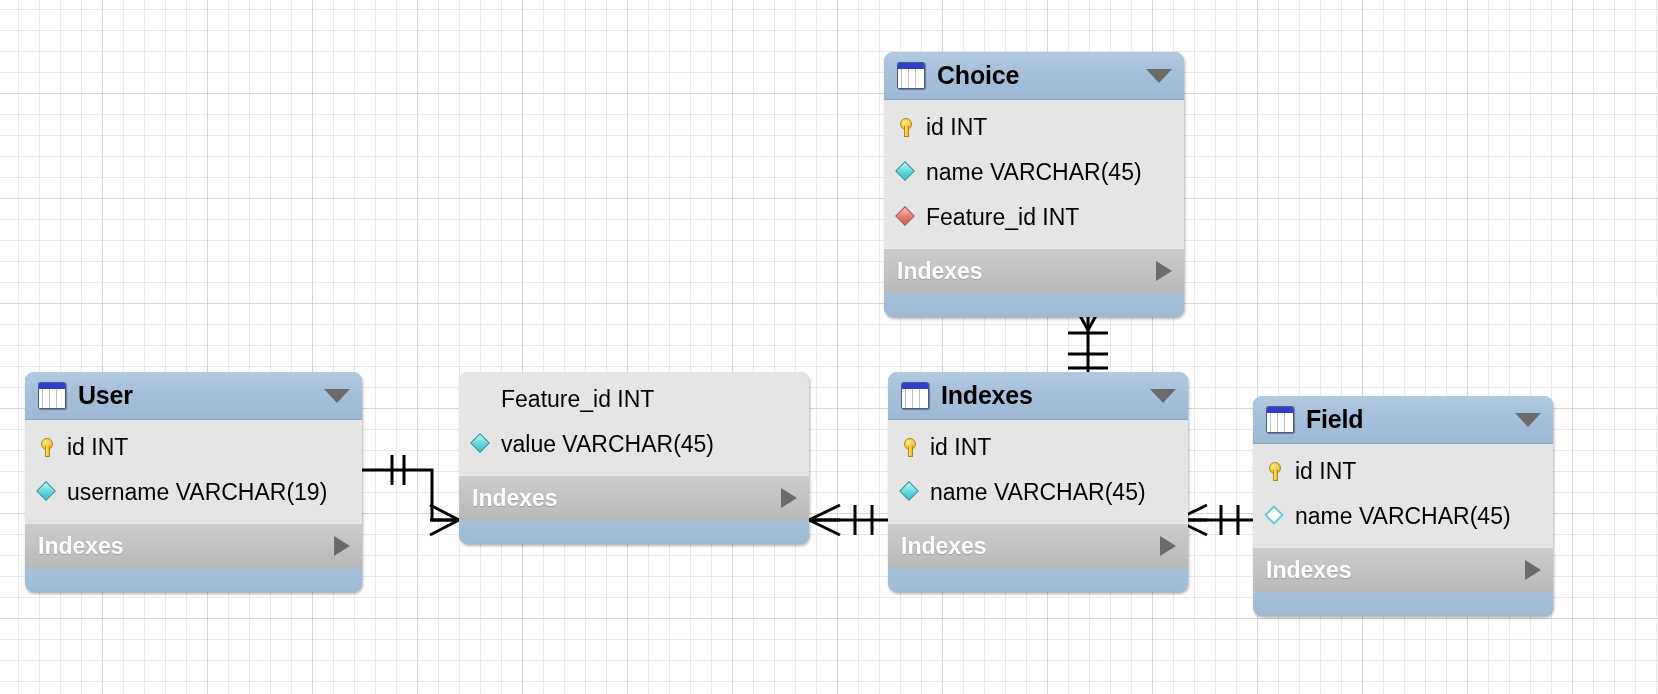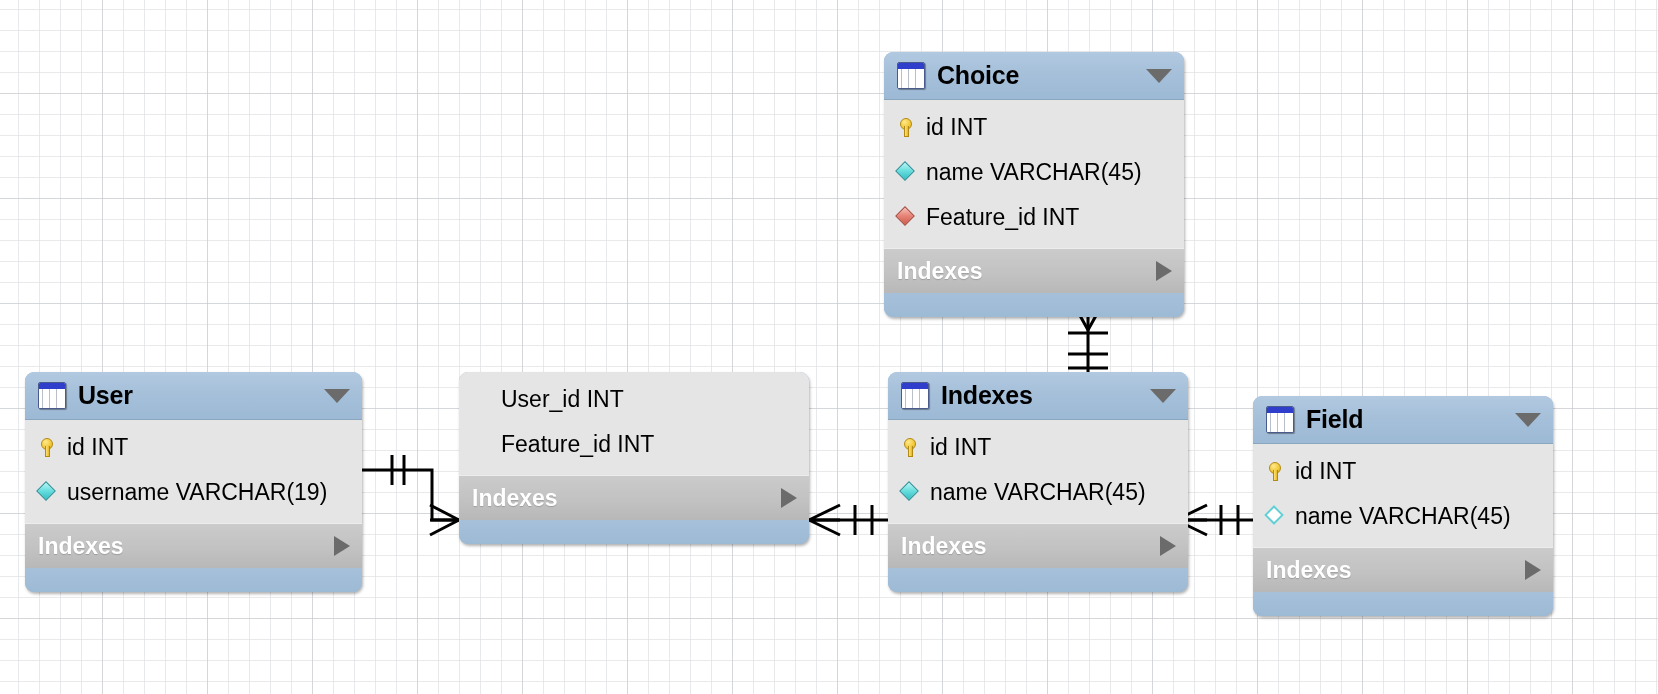--- a/index.html
+++ b/index.html
@@ -256,25 +256,27 @@
     <span class="idx-label">Indexes</span>
     <span class="tri-right"></span>
   </div>
   <div class="tbl-footer"></div>
 </div>
 
 <div class="tbl" style="left:459px;top:372px;width:350px;">
   <div class="tbl-cols">
     <div class="col-row">
       <span class="col-icon blank"></span>
-      <span class="col-text">User_id INT</span>
-    </div>
-    <div class="col-row">
-      <span class="col-icon blank"></span>
       <span class="col-text">Feature_id INT</span>
+    </div>
+    <div class="col-row">
+      <span class="col-icon">
+          <span class="dia dia-cyan"></span>
+        </span>
+      <span class="col-text">value VARCHAR(45)</span>
     </div>
   </div>
   <div class="tbl-indexes">
     <span class="idx-label">Indexes</span>
     <span class="tri-right"></span>
   </div>
   <div class="tbl-footer"></div>
 </div>
 
 <div class="tbl" style="left:888px;top:372px;width:300px;">

